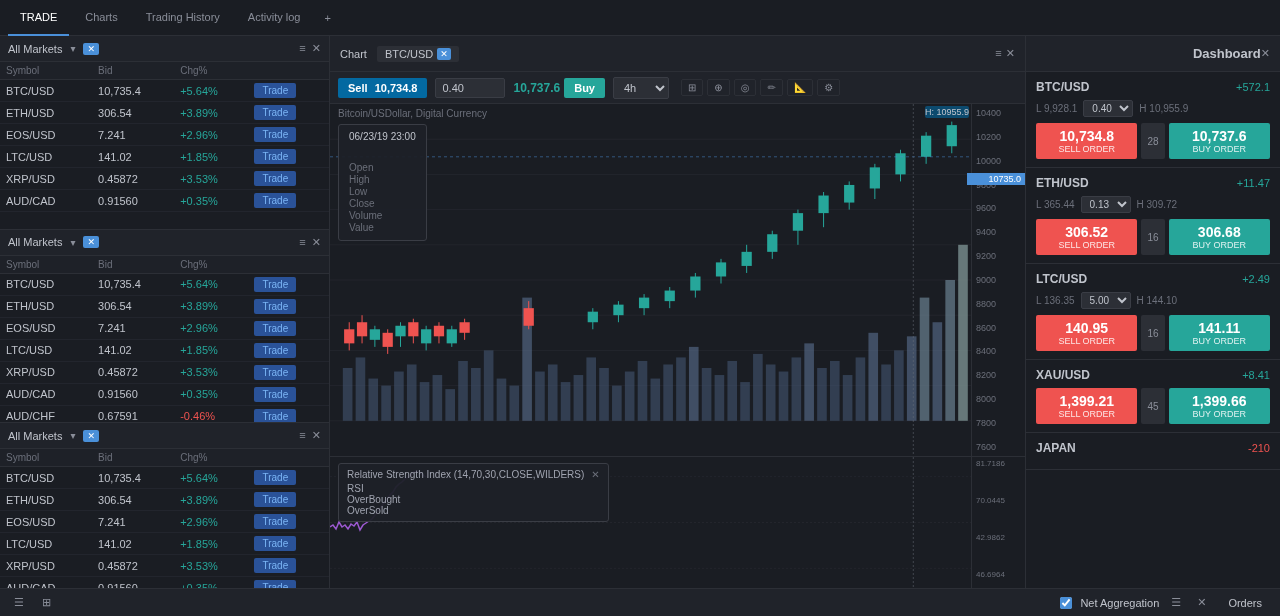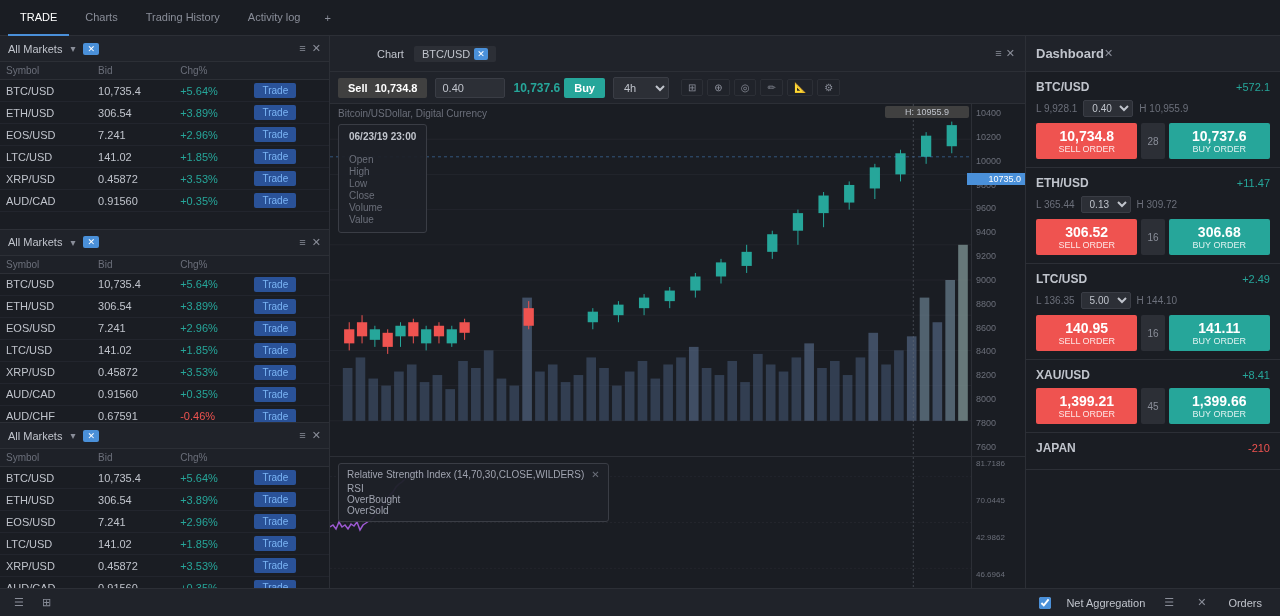--- a/index.html
+++ b/index.html
@@ -142,21 +142,21 @@
 
     .chart-header {
       display: flex;
       align-items: center;
       background: #20232a;
       padding: 6px 10px;
       border-bottom: 1px solid #2c2f36;
       gap: 10px;
       height: 36px;
     }
-    .chart-title { color: #c0c4cc; font-weight: 500; margin-left: 37px; }
+    .chart-title { color: #c0c4cc; font-weight: 500; }
     .chart-symbol {
       background: #2c2f36;
       padding: 2px 8px;
       border-radius: 2px;
       color: #c0c4cc;
       display: flex;
       align-items: center;
       gap: 4px;
     }
     .chart-controls { display: flex; gap: 4px; margin-left: auto; color: #8a8e99; }
@@ -174,21 +174,21 @@
     .order-bar {
       display: flex;
       align-items: center;
       background: #20232a;
       padding: 4px 8px;
       border-bottom: 1px solid #2c2f36;
       gap: 8px;
       height: 32px;
     }
     .sell-btn {
-      background: #404040;
+      background: #0369a1;
       color: #fff;
       border: none;
       padding: 4px 10px;
       cursor: pointer;
       font-size: 11px;
       font-weight: 600;
       border-radius: 2px;
     }
     .buy-btn {
       background: #26a69a;
@@ -239,21 +239,21 @@
       top: 20px;
       left: 8px;
       background: rgba(30,33,40,0.95);
       border: 1px solid #3a3d45;
       padding: 6px 10px;
       border-radius: 3px;
       z-index: 10;
       font-size: 10px;
       color: #8a8e99;
     }
-    .tooltip-date { color: #c0c4cc; margin-bottom: 12px; font-weight: 700; }
+    .tooltip-date { color: #c0c4cc; margin-bottom: 20px; font-weight: 400; }
     .tooltip-row { display: flex; gap: 8px; margin: 1px 0; }
     .tooltip-label { color: #6b6f7a; }
 
     .rsi-tooltip {
       position: absolute;
       top: 6px;
       left: 8px;
       background: rgba(30,33,40,0.95);
       border: 1px solid #3a3d45;
       padding: 5px 8px;
@@ -266,21 +266,21 @@
     .dashboard {
       width: 254px;
       display: flex;
       flex-direction: column;
       background: #1a1d23;
       overflow-y: auto;
     }
     .dashboard-header {
       display: flex;
       align-items: center;
-      justify-content: flex-start;
+      justify-content: flex-end;
       padding: 6px 10px;
       background: #20232a;
       border-bottom: 1px solid #2c2f36;
       height: 36px;
     }
     .dashboard-title { color: #c0c4cc; font-weight: 600; font-size: 13px; }
 
     .instrument-card {
       border-bottom: 1px solid #2c2f36;
       padding: 8px 10px;
@@ -360,21 +360,21 @@
       background: transparent;
       border: none;
       color: #8a8e99;
       cursor: pointer;
       padding: 2px 4px;
       font-size: 11px;
     }
     .net-aggregation {
       display: flex;
       align-items: center;
-      gap: 15px;
+      gap: 8px;
       margin-left: auto;
     }
     .checkbox { width: 12px; height: 12px; accent-color: #4a90d9; }
     .orders-tab {
       background: transparent;
       border: none;
       color: #c0c4cc;
       cursor: pointer;
       font-size: 11px;
       padding: 2px 8px;
@@ -675,21 +675,21 @@
         <button class="chart-btn">✏</button>
         <button class="chart-btn">📐</button>
         <button class="chart-btn">⚙</button>
       </div>
     </div>
 
     <div class="chart-body">
 
       <div style="position:absolute;top:4px;left:8px;color:#6b6f7a;font-size:10px;z-index:5;">Bitcoin/USDollar, Digital Currency</div>
 
-      <div style="position:absolute;top:2px;right:56px;background:#404040;color:#c0c4cc;padding:1px 20px;font-size:9px;border-radius:2px;z-index:5;">H: 10955.9</div>
+      <div style="position:absolute;top:2px;right:56px;background:#0c4a6e;color:#c0c4cc;padding:1px 0;font-size:9px;border-radius:2px;z-index:5;">H: 10955.9</div>
 
       <div class="chart-tooltip">
         <div class="tooltip-date">06/23/19 23:00</div>
         <div class="tooltip-row">
           <span class="tooltip-label">Open</span>
         </div>
         <div class="tooltip-row">
           <span class="tooltip-label">High</span>
         </div>
         <div class="tooltip-row">

